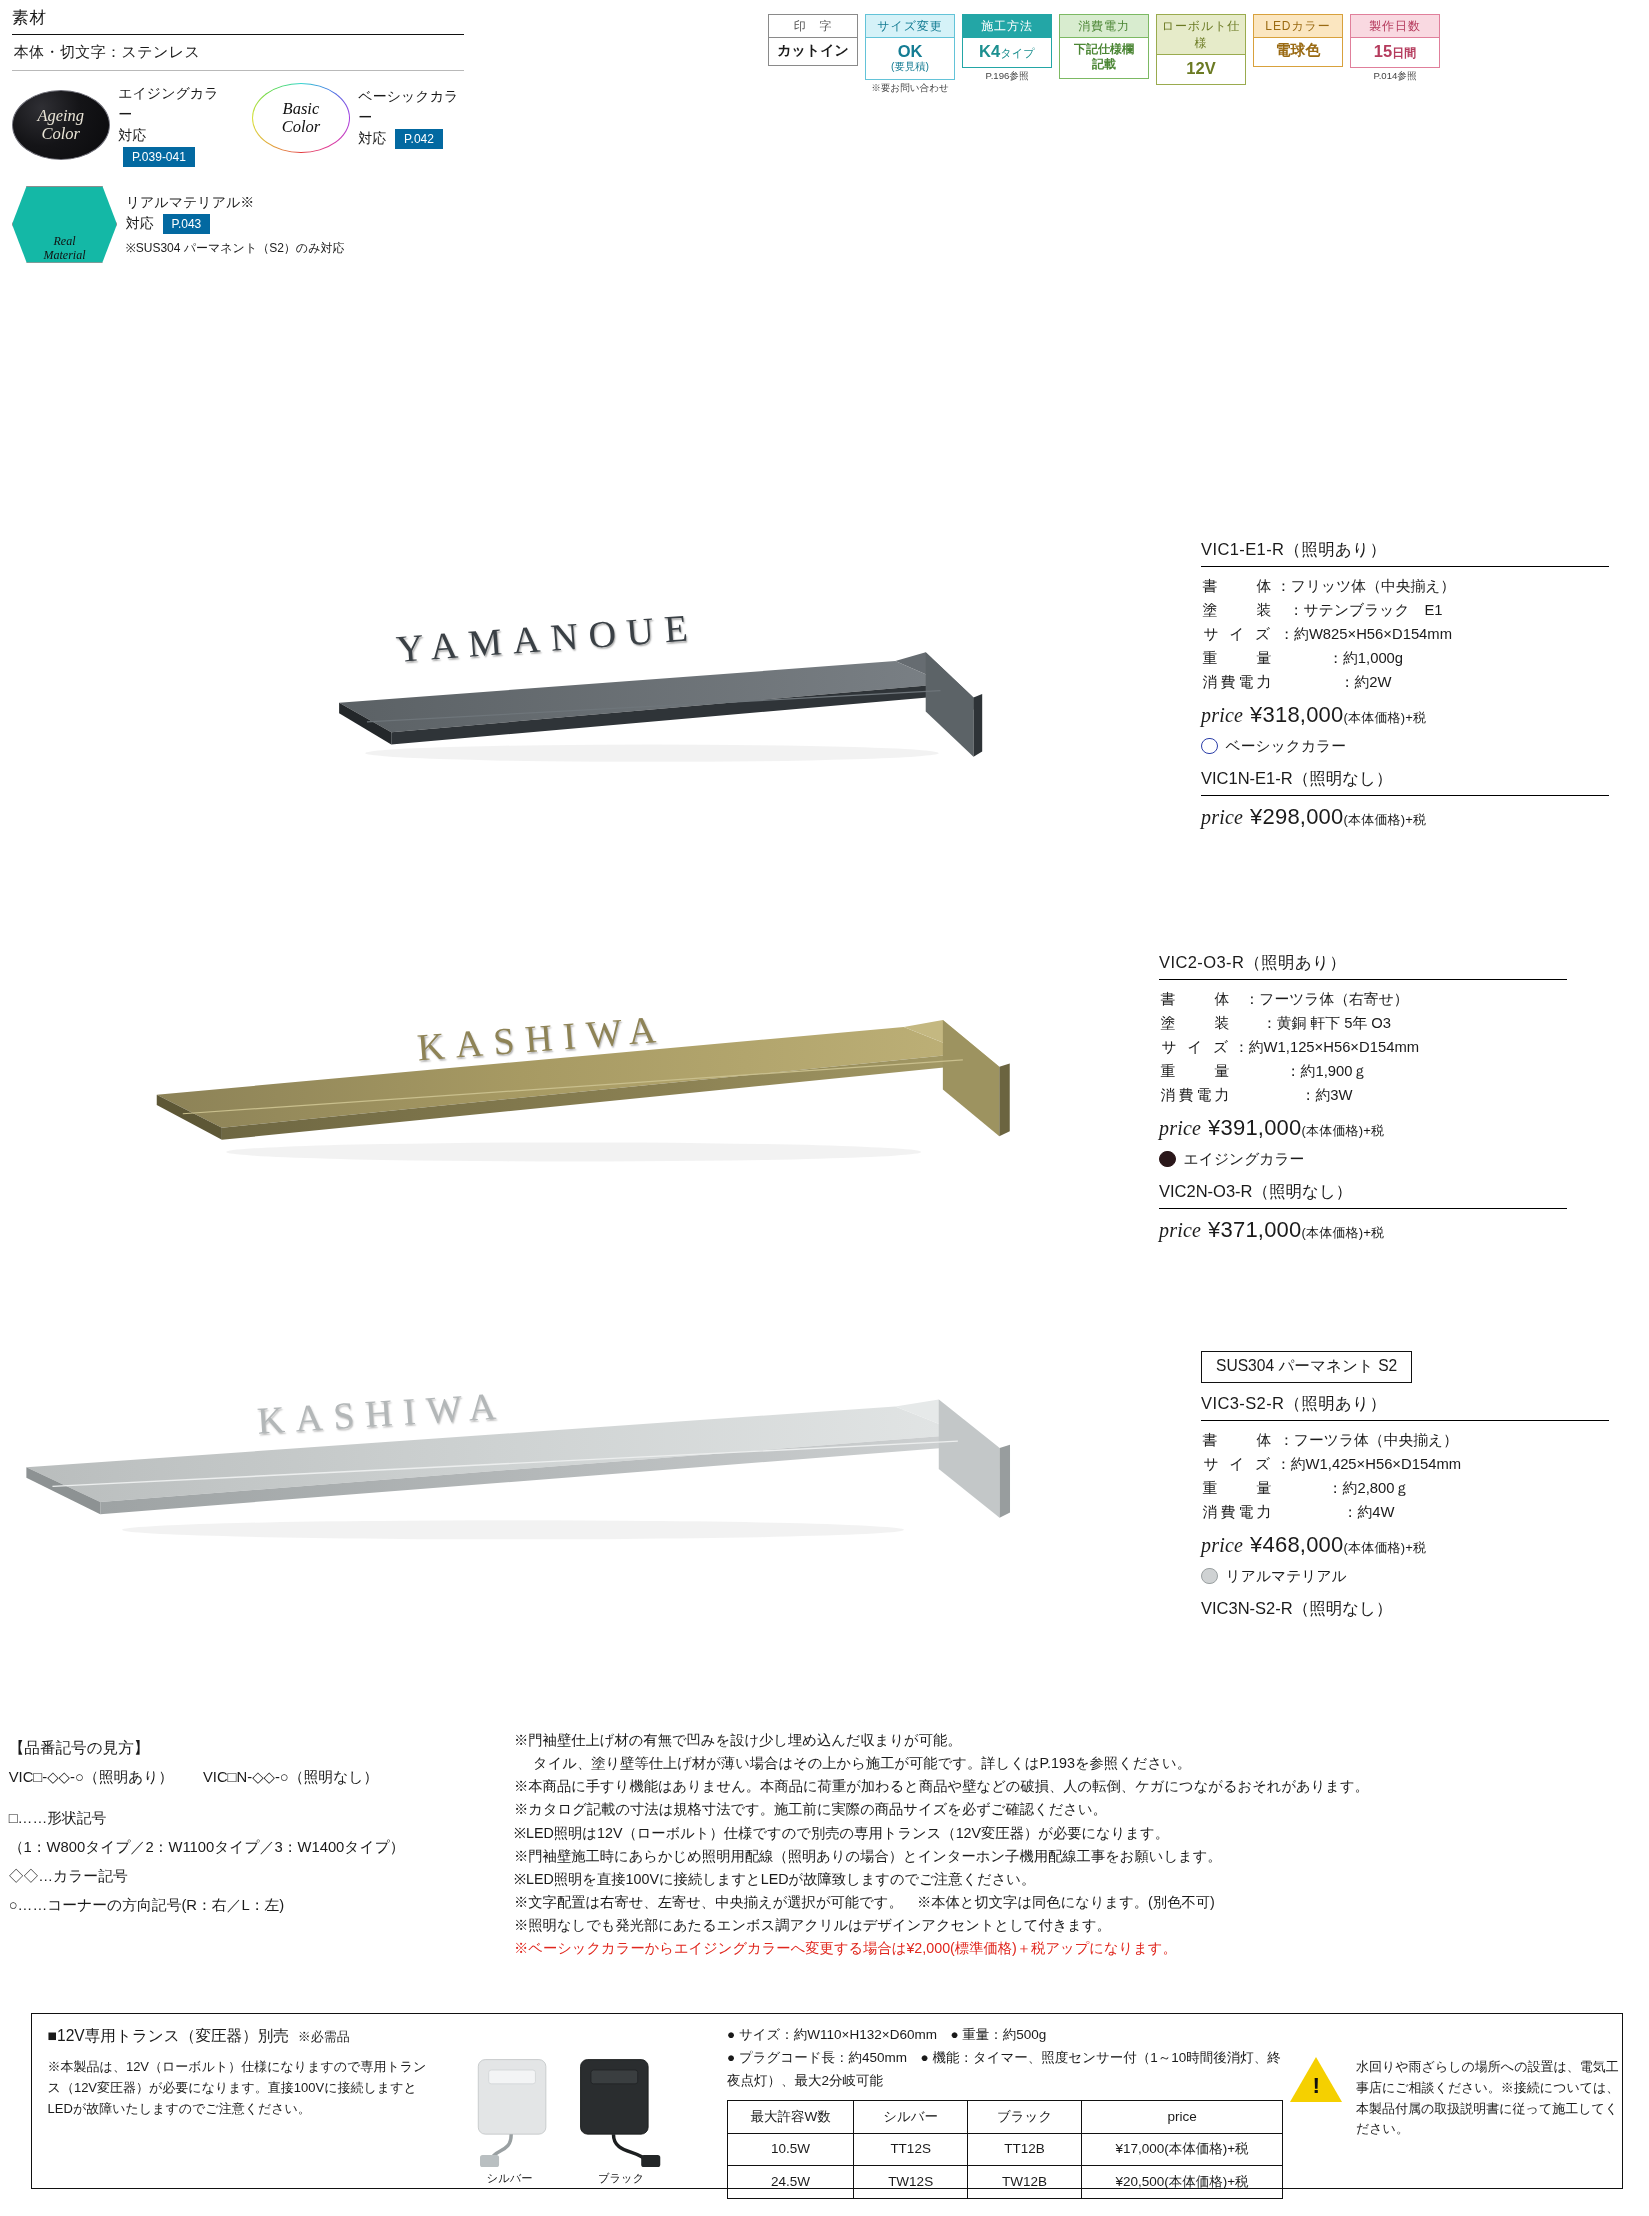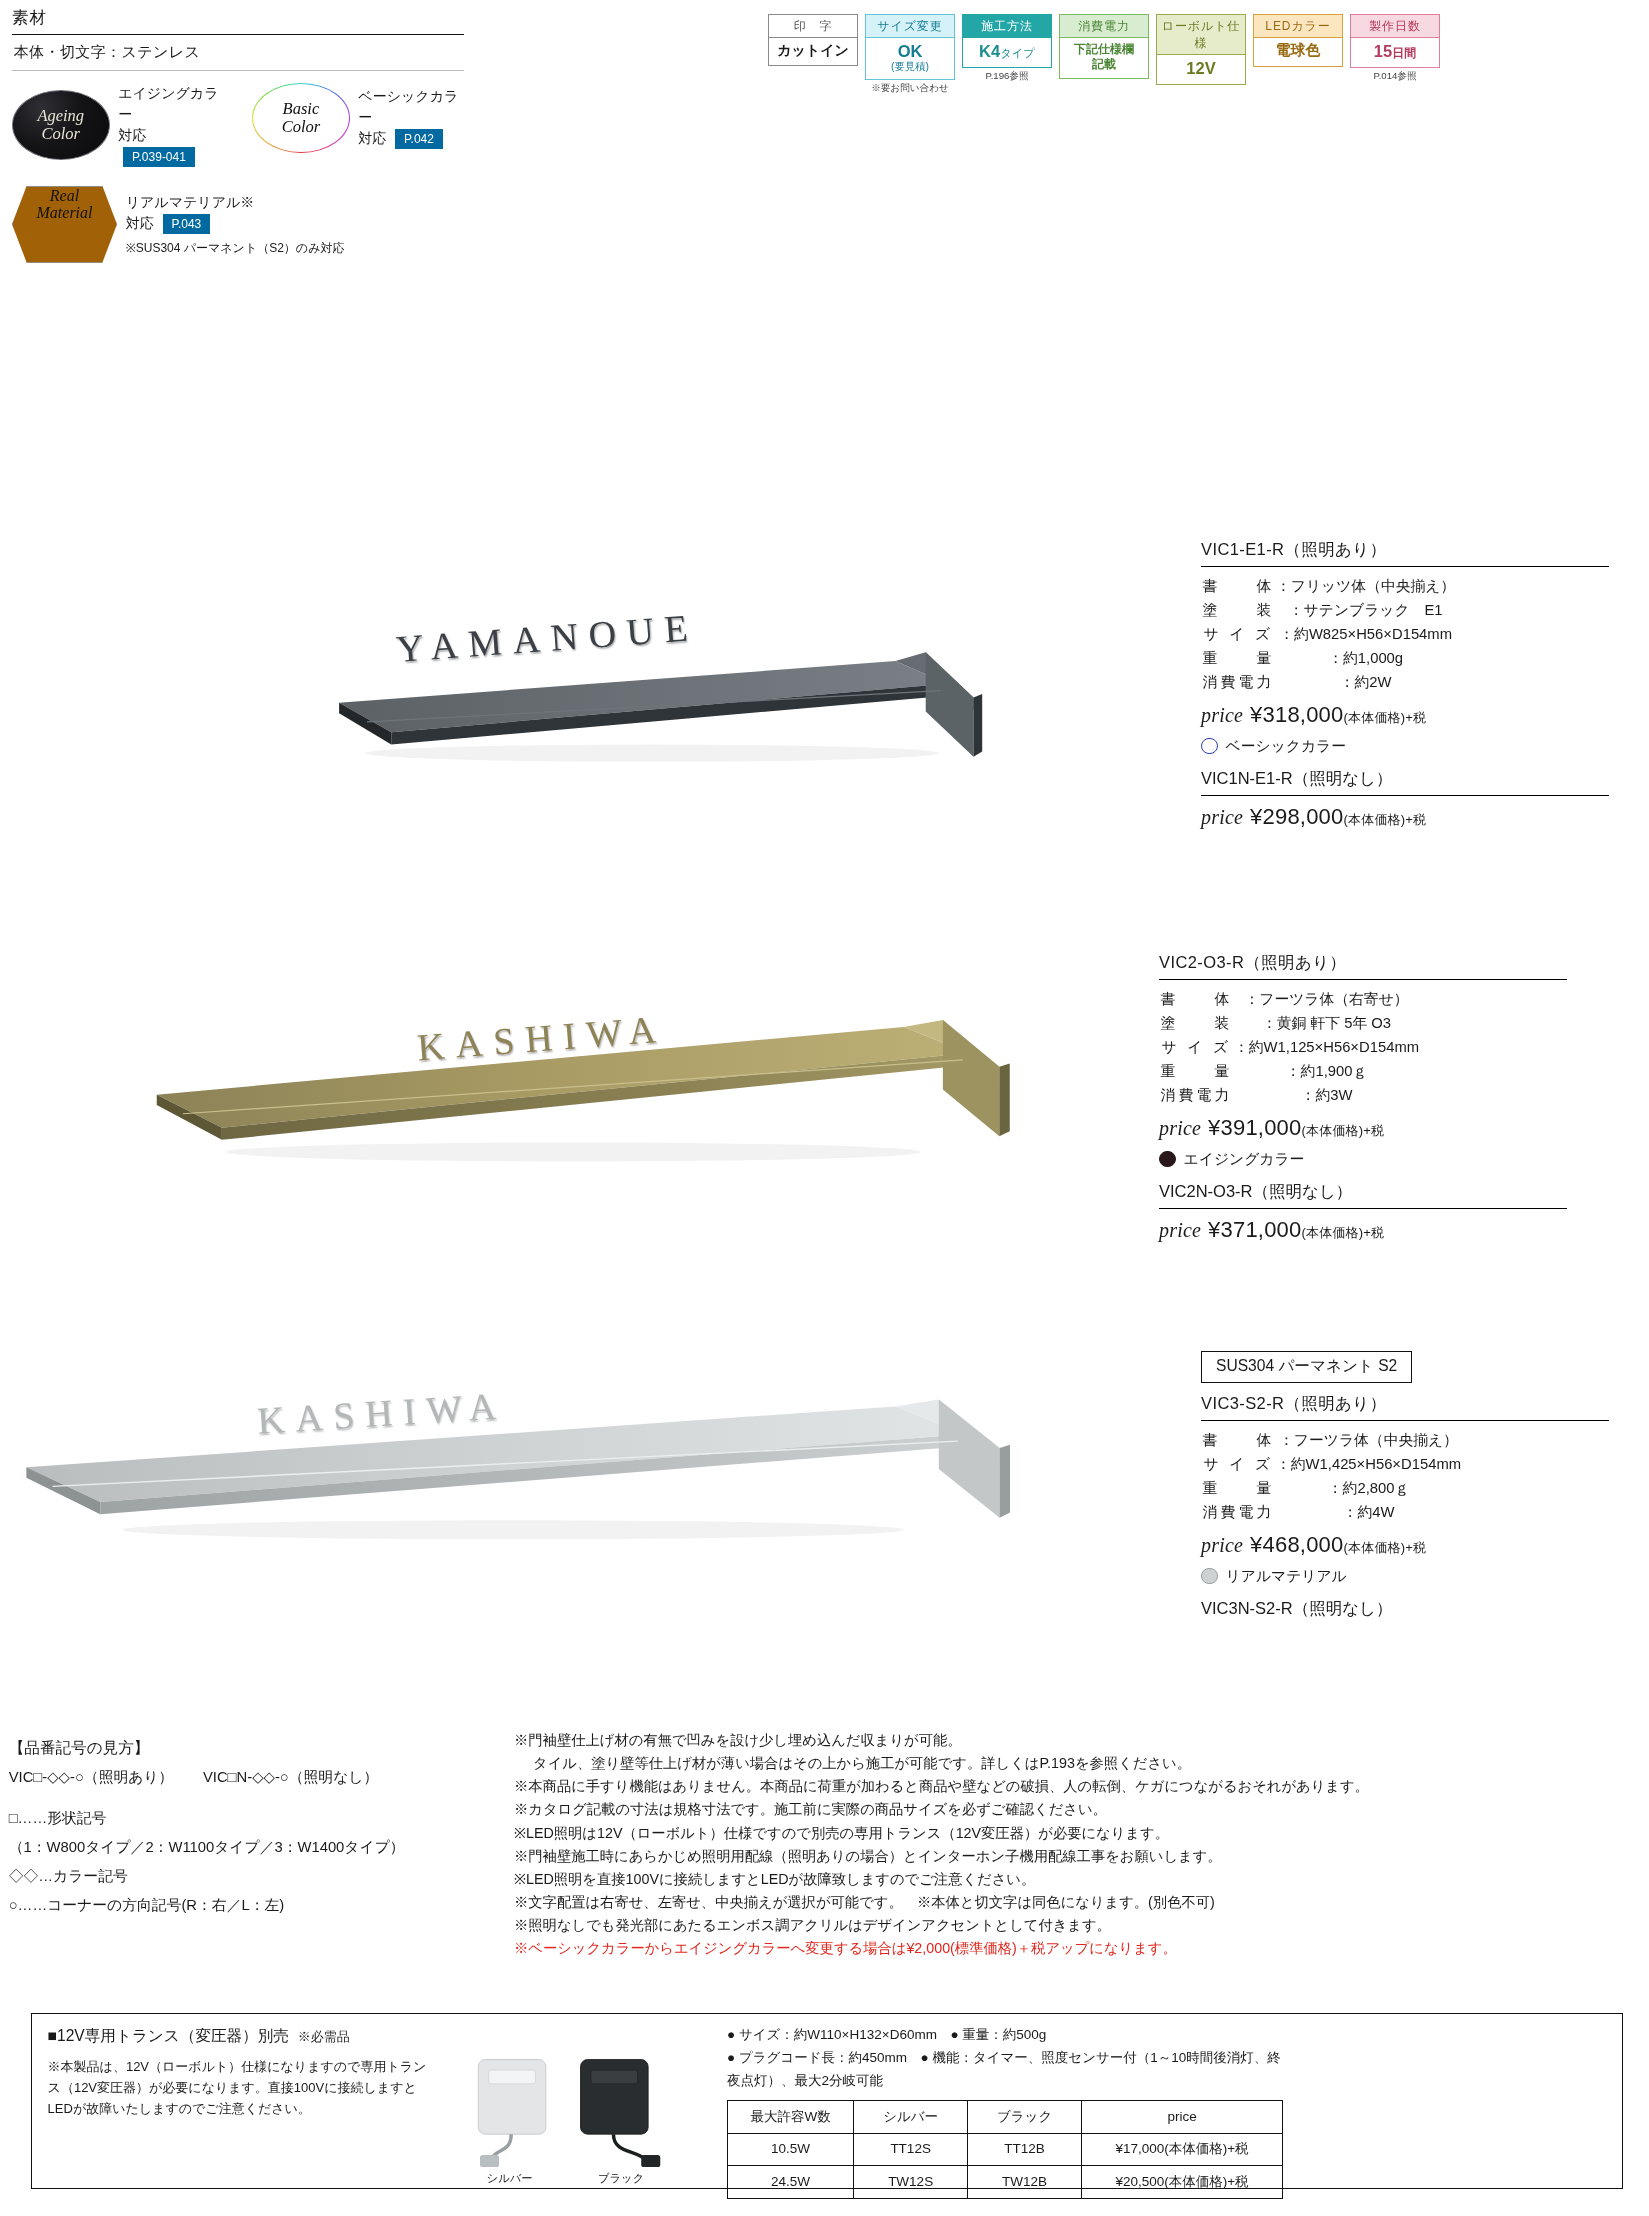--- a/index.html
+++ b/index.html
@@ -42,26 +42,26 @@
     border: 1.7px solid transparent;
     background-image: linear-gradient(#fff,#fff),
       conic-gradient(from 180deg, #e23b3b, #e2a13b, #d9e23b, #54d84a, #3bd8d0, #3b7ae2, #a63be2, #e23b9a, #e23b3b);
     background-origin: border-box; background-clip: content-box, border-box;
     display: flex; flex-direction: column; align-items: center; justify-content: center;
     color: #111; font-family: "Liberation Serif", serif; font-style: italic;
     line-height: 1.05; font-size: 16.5px;
   }
   .real-badge {
     width: 103px; height: 75px;
-    background: #a16207;
+    background: #14b8a6;
     border: 1.7px solid #8d8d8d;
     clip-path: polygon(14% 0, 86% 0, 100% 50%, 86% 100%, 14% 100%, 0 50%);
-    display: flex; flex-direction: column; align-items: center; justify-content: flex-start;
+    display: flex; flex-direction: column; align-items: center; justify-content: flex-end;
     color: #111; font-family: "Liberation Serif", serif; font-style: italic;
-    line-height: 1.1; font-size: 16px;
+    line-height: 1.1; font-size: 12px;
   }
   .badge-text { margin-left: 8.7px; font-size: 14px; line-height: 1.5; }
   .badge-text .t1 { font-size: 14px; }
   .tag-pill {
     display: inline-block; background: #0369a1; color: #fff;
     border-radius: 0; padding: 0.9px 8.7px; font-size: 12px; margin-left: 5.2px;
   }
   .badge-sub { font-size: 12px; margin-top: 6px; line-height: 1.4; }
 
   
@@ -521,16 +521,20 @@
         <tr>
           <td>24.5W</td>
           <td>TW12S</td>
           <td>TW12B</td>
           <td>¥20,500(本体価格)+税</td>
         </tr>
       </tbody>
         </table>
     </div>
 
+    <div class="warn-area">
+      <div class="warn-tri"></div>
+      <div class="warn-text">水回りや雨ざらしの場所への設置は、電気工事店にご相談ください。※接続については、本製品付属の取扱説明書に従って施工してください。</div>
+    </div>
   </div>
 
 </div>
 
 
 </body></html>

